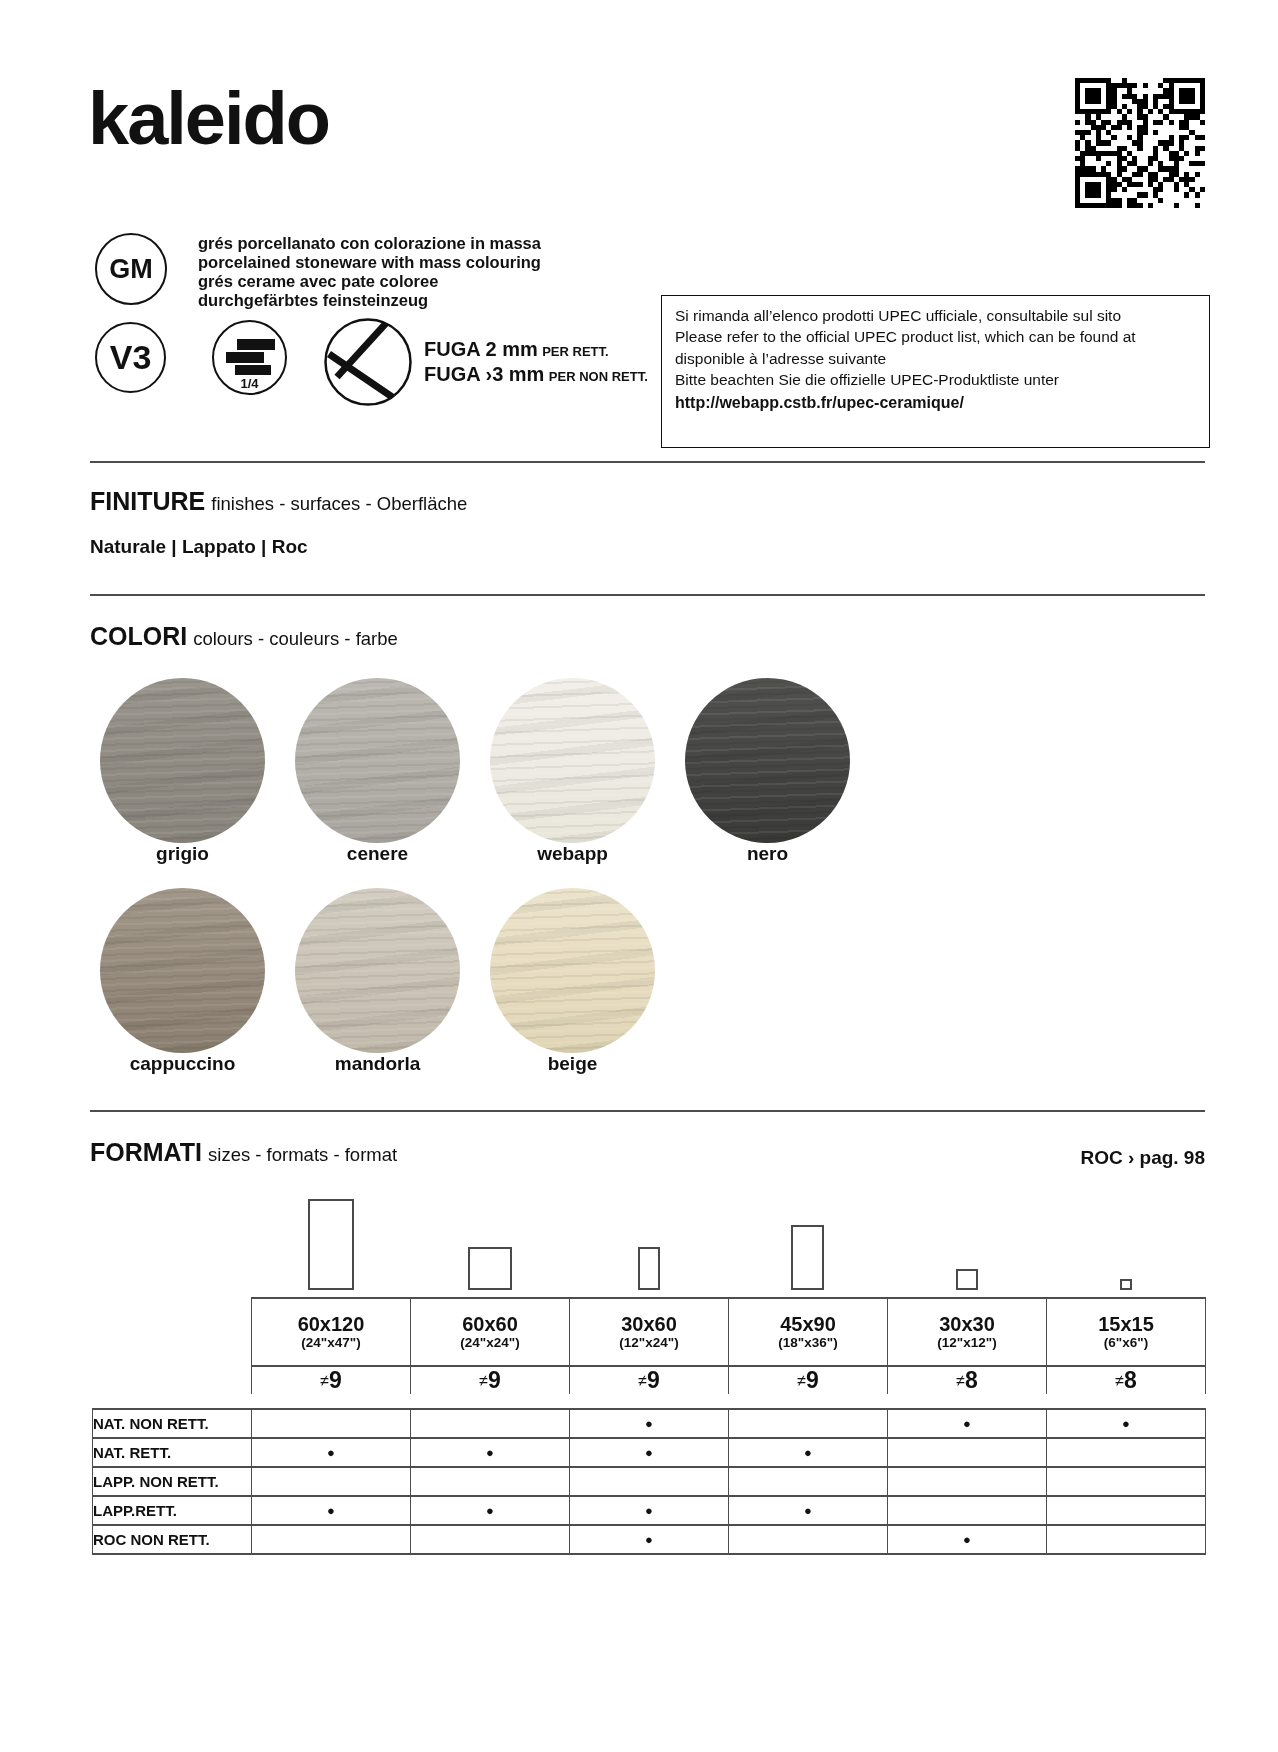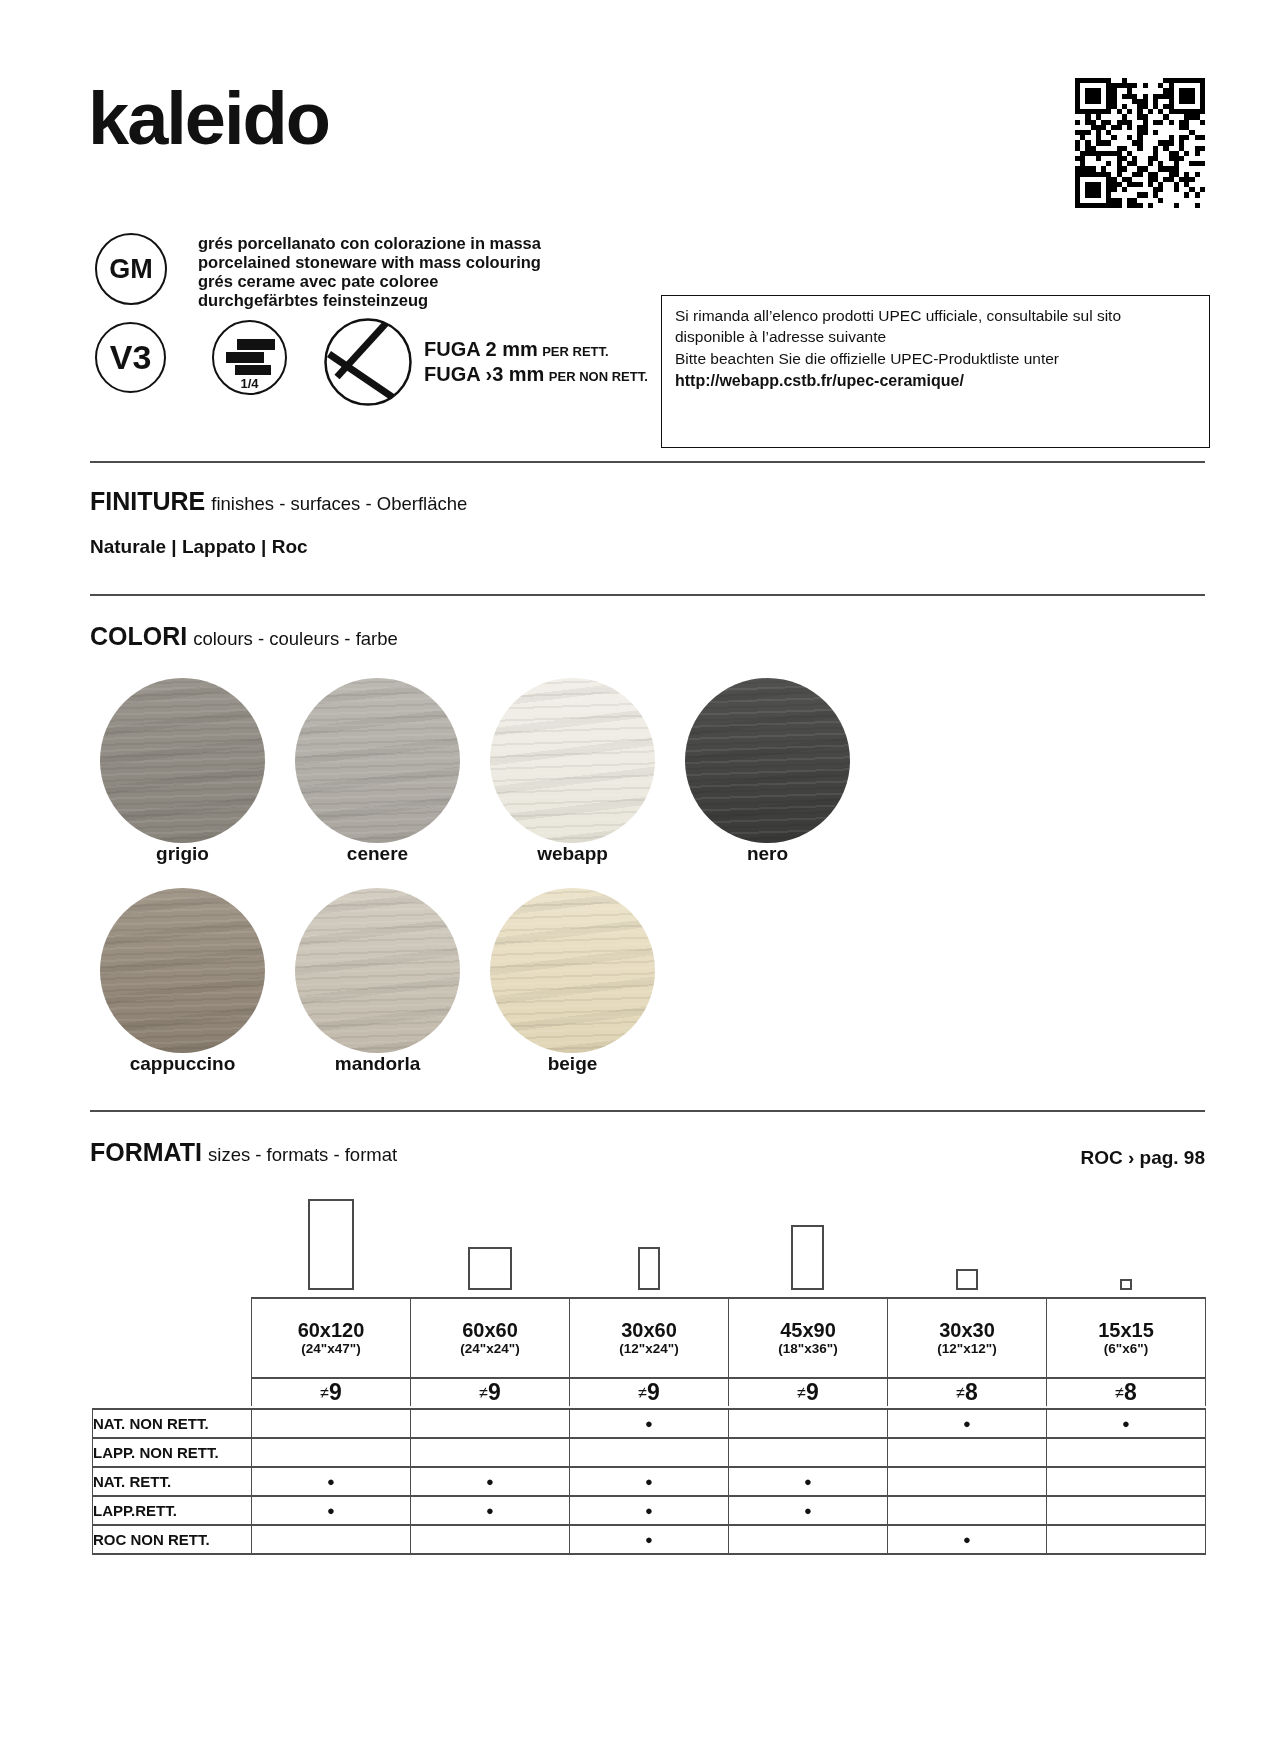--- a/index.html
+++ b/index.html
@@ -47,21 +47,21 @@
 
   .roc-ref{right:73px;top:1147px;font-size:19px;font-weight:700;}
 
   
   .tile-shape{position:absolute;border:2px solid #4a4a4a;box-sizing:border-box;background:#fff;}
 
   
   table{border-collapse:collapse;table-layout:fixed;}
   .t1{left:251px;top:1297px;position:absolute;}
   .t1 td{border:1px solid #4d4d4d;text-align:center;vertical-align:middle;width:159px;box-sizing:border-box;padding:0;}
-  .t1 .size-row td{border-top:2px solid #4d4d4d;border-bottom:2px solid #4d4d4d;height:80px;}
+  .t1 .size-row td{border-top:2px solid #4d4d4d;border-bottom:2px solid #4d4d4d;height:68px;}
   .t1 .thick-row td{height:26px;border-bottom:none;}
   .size{font-size:20px;font-weight:700;line-height:22px;}
   .inch{font-size:13.5px;font-weight:600;line-height:16px;}
   .neq{font-size:16px;font-weight:400;vertical-align:2px;}
   .tk{font-size:23px;font-weight:700;}
   .t2{left:92px;top:1408px;position:absolute;}
   .t2 td{border:1px solid #4d4d4d;border-top:2px solid #4d4d4d;border-bottom:2px solid #4d4d4d;height:29px;width:159px;box-sizing:border-box;padding:0;}
   .t2 .rl{font-size:15px;font-weight:700;text-align:left;padding-left:0;white-space:nowrap;}
   .t2 .dc{text-align:center;font-size:13px;line-height:1;}
 </style>
@@ -419,20 +419,21 @@
   </svg>
 </div>
 
 <div class="abs fuga-text">
   <div><span class="fuga-main">FUGA 2 mm</span> <span class="fuga-small">PER RETT.</span></div>
   <div><span class="fuga-main">FUGA ›3 mm</span> <span class="fuga-small">PER NON RETT.</span></div>
 </div>
 
 <div class="abs upec">
   <div>Si rimanda all’elenco prodotti UPEC ufficiale, consultabile sul sito</div>
+  <div>Please refer to the official UPEC product list, which can be found at</div>
   <div>disponible à l’adresse suivante</div>
   <div>Bitte beachten Sie die offizielle UPEC-Produktliste unter</div>
   <div class="url">http://webapp.cstb.fr/upec-ceramique/</div>
 </div>
 
 <div class="abs rule" style="top:461px;"></div>
 
 <div class="abs sec-head" style="top:487px;">
   <span class="sec-title">FINITURE</span><span class="sec-sub">finishes - surfaces - Oberfläche</span>
 </div>
@@ -536,34 +537,34 @@
       <tr>
     <td class="rl">NAT. NON RETT.</td>
     <td class="dc"></td>
     <td class="dc"></td>
     <td class="dc">●</td>
     <td class="dc"></td>
     <td class="dc">●</td>
     <td class="dc">●</td>
   </tr>
   <tr>
+    <td class="rl">NAT. RETT.</td>
+    <td class="dc">●</td>
+    <td class="dc">●</td>
+    <td class="dc">●</td>
+    <td class="dc">●</td>
+    <td class="dc"></td>
+    <td class="dc"></td>
+  </tr>
+  <tr>
     <td class="rl">LAPP. NON RETT.</td>
     <td class="dc"></td>
     <td class="dc"></td>
     <td class="dc"></td>
     <td class="dc"></td>
-    <td class="dc"></td>
-    <td class="dc"></td>
-  </tr>
-  <tr>
-    <td class="rl">NAT. RETT.</td>
-    <td class="dc">●</td>
-    <td class="dc">●</td>
-    <td class="dc">●</td>
-    <td class="dc">●</td>
     <td class="dc"></td>
     <td class="dc"></td>
   </tr>
   <tr>
     <td class="rl">LAPP.RETT.</td>
     <td class="dc">●</td>
     <td class="dc">●</td>
     <td class="dc">●</td>
     <td class="dc">●</td>
     <td class="dc"></td>

